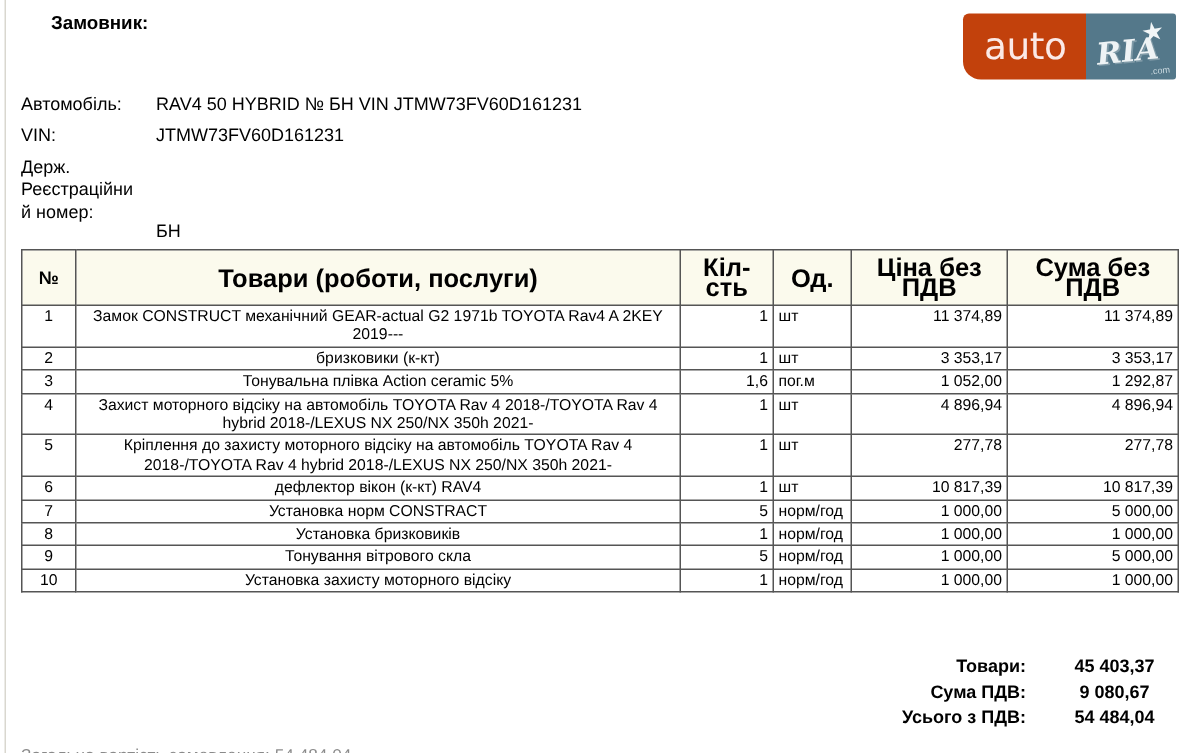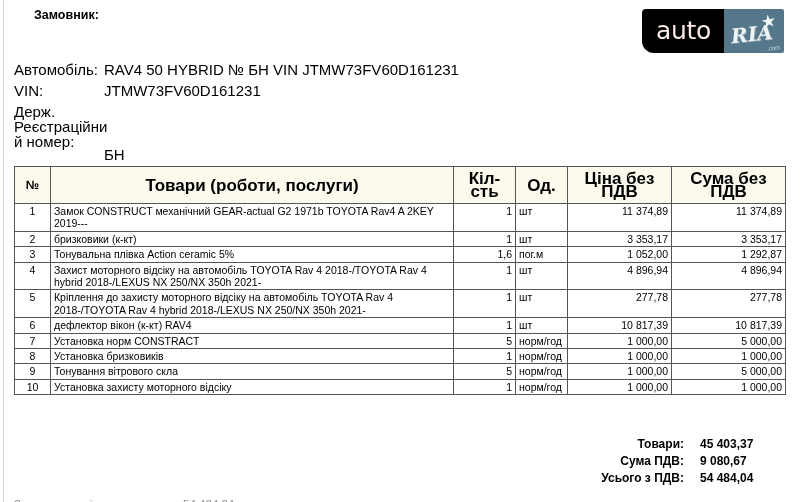--- a/index.html
+++ b/index.html
@@ -35,21 +35,21 @@
   
   .logo {
     position: absolute;
     right: 16px;
     top: 9px;
     display: flex;
     align-items: stretch;
     height: 44px;
   }
   .logo-auto {
-    background: #000000;
+    background: #c2410c;
     color: #fbe9e6;
     font-size: 25px;
     line-height: 44px;
     padding: 0 13px 0 14px;
     letter-spacing: -0.3px;
     border-radius: 4px 0 0 12px;
     font-family: "DejaVu Sans", sans-serif;
   }
   .logo-ria {
     background: #54788a;
@@ -96,21 +96,21 @@
     font-size: 12.5px;
     font-weight: bold;
     white-space: nowrap;
     margin-left: 14px;
   }
   .meta {
     position: absolute;
     left: 14px;
     top: 62px;
     width: 640px;
-    font-size: 15px;
+    font-size: 12px;
   }
   .meta-row {
     display: flex;
     align-items: flex-start;
     margin-bottom: 6px;
   }
   .meta-label {
     width: 90px;
     flex: 0 0 90px;
     line-height: 15px;
@@ -152,21 +152,21 @@
   }
   table.items thead th.th-no { font-size: 12px; }
   .col-no    { width: 36px; }
   .col-name  { width: auto; }
   .col-qty   { width: 62px; }
   .col-unit  { width: 52px; }
   .col-price { width: 104px; }
   .col-sum   { width: 114px; }
 
   td.c-no    { text-align: center; }
-  td.c-name  { text-align: left; }
+  td.c-name  { text-align: center; }
   td.c-qty   { text-align: right; }
   td.c-unit  { text-align: left; }
   td.c-price { text-align: right; padding-right: 5px; }
   td.c-sum   { text-align: right; padding-right: 5px; }
 
   
   .totals {
     position: absolute;
     right: 14px;
     top: 436px;
@@ -179,21 +179,21 @@
     align-items: baseline;
     line-height: 17px;
   }
   .totals-label {
     text-align: right;
     padding-right: 16px;
     white-space: nowrap;
   }
   .totals-value {
     width: 86px;
-    text-align: left;
+    text-align: center;
     white-space: nowrap;
   }
 
   
   .footer-cut {
     position: absolute;
     left: 14px;
     bottom: 0px;
     height: 5px;
     overflow: hidden;

